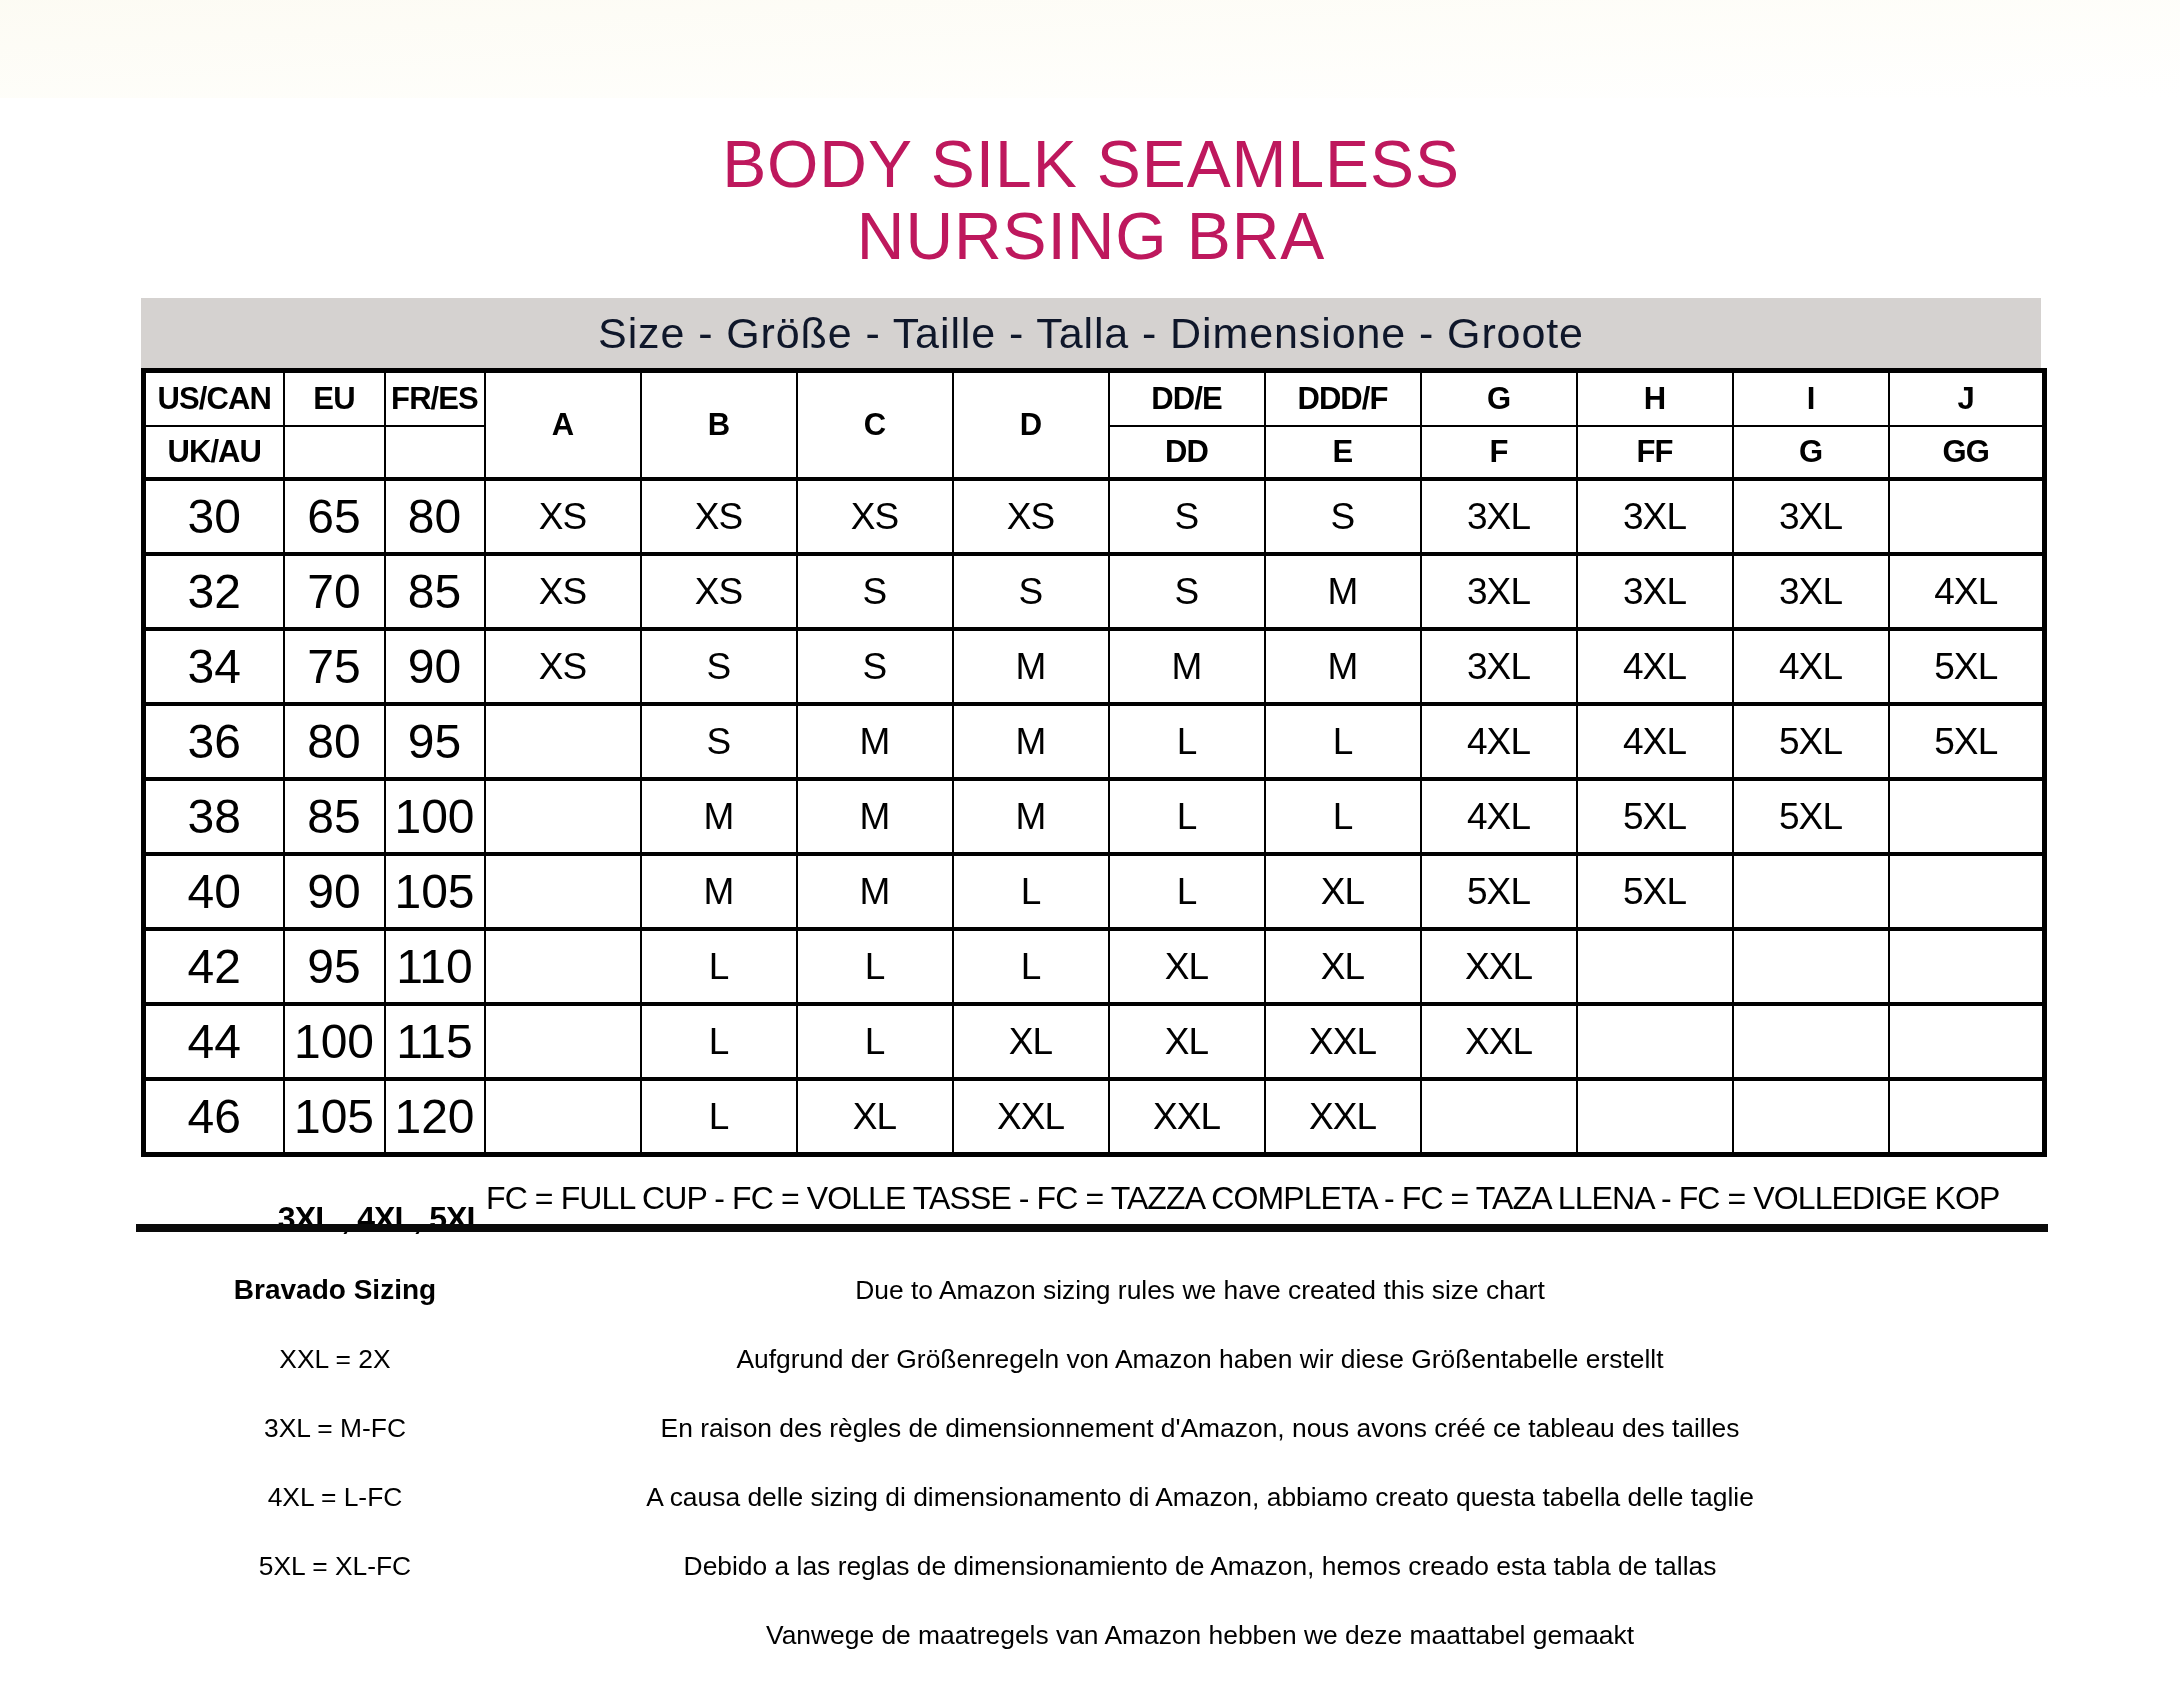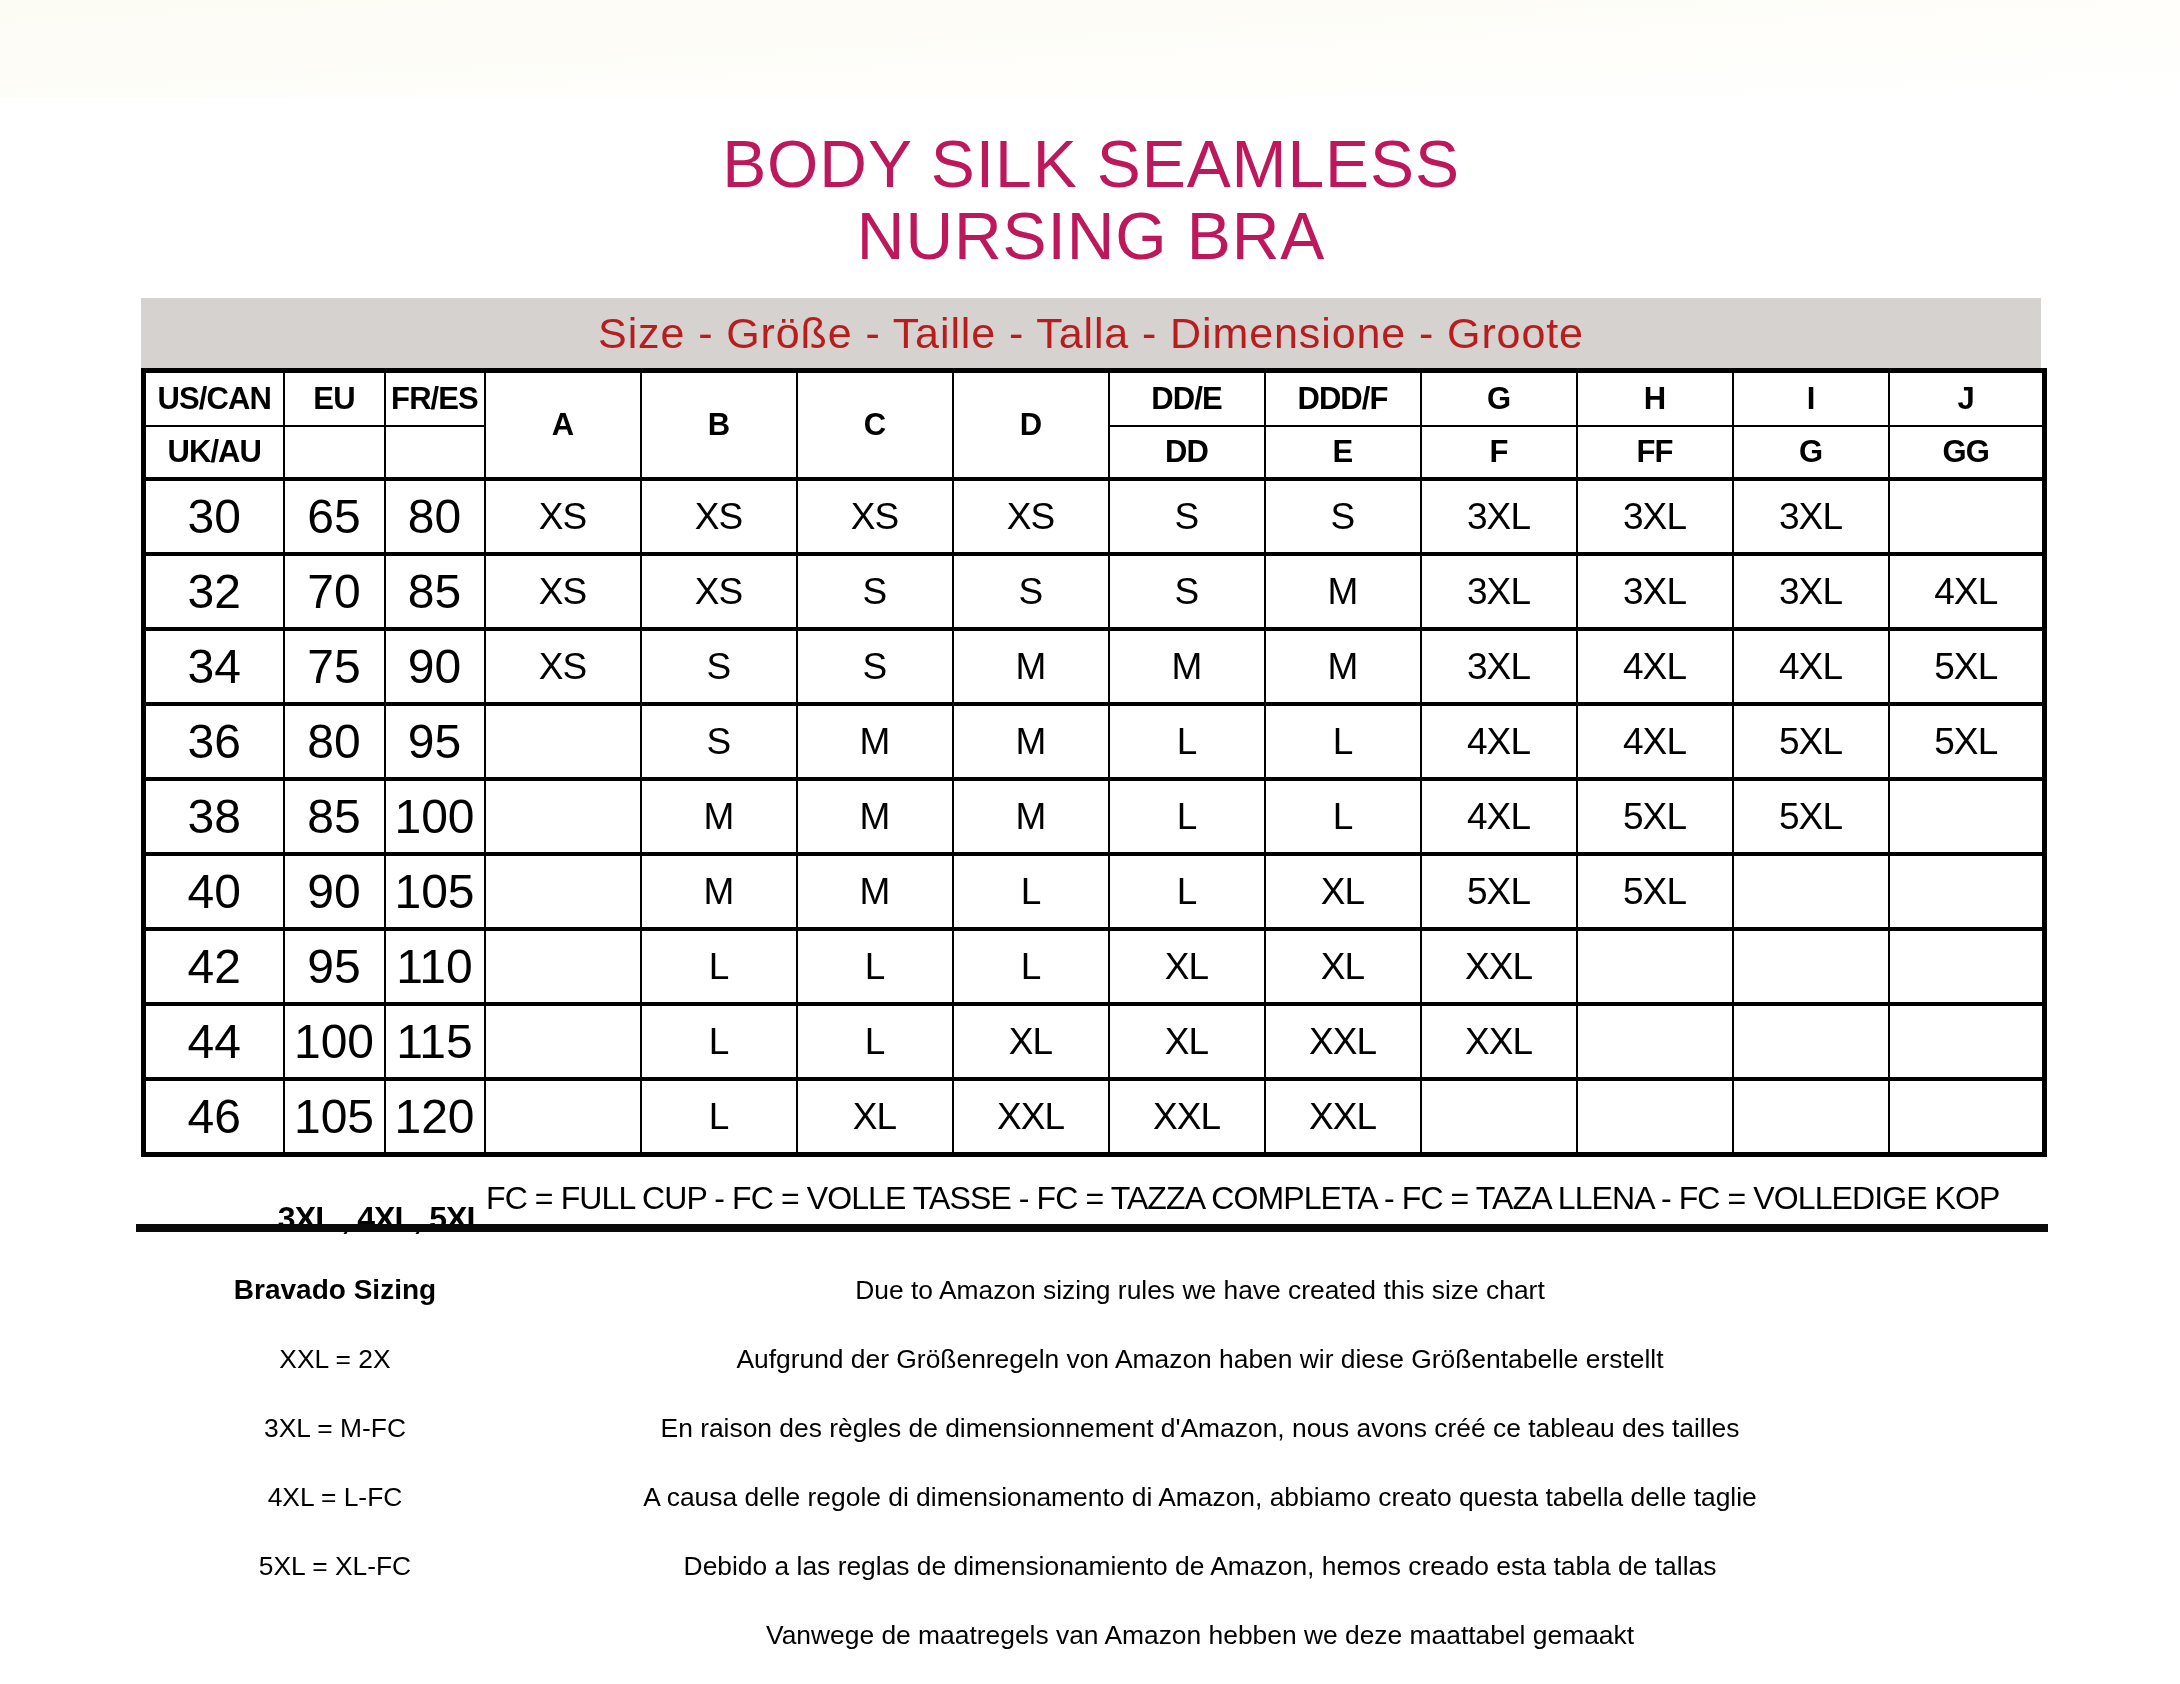--- a/index.html
+++ b/index.html
@@ -3,21 +3,21 @@
 <meta charset="utf-8">
 <style>
   html,body{margin:0;padding:0;background:#ffffff;}
   .page{position:relative;width:2181px;height:1685px;background:#ffffff;overflow:hidden;
         font-family:"Liberation Sans",sans-serif;color:#000;}
   .scan-tint{position:absolute;left:0;top:0;width:2181px;height:98px;
         background:linear-gradient(177deg,#faf7e8 0%,#fdfcf4 55%,#ffffff 100%);opacity:.5;}
   .title{position:absolute;left:141px;top:128px;width:1900px;text-align:center;
         color:#be185d;font-size:66px;line-height:72px;font-weight:400;letter-spacing:0.9px;}
   .size-banner{position:absolute;left:141px;top:298px;width:1900px;height:70px;
-        background:#d5d2d0;color:#b91c1c;font-size:43px;letter-spacing:0.9px;
+        background:#d5d2d0;color:#0f172a;font-size:43px;letter-spacing:0.9px;
         display:flex;align-items:center;justify-content:center;}
   table.size-table{position:absolute;left:141px;top:368px;width:1900px;
         border-collapse:collapse;table-layout:fixed;border:5.1px solid #000;}
   .size-table th,.size-table td{border:2.6px solid #000;text-align:center;vertical-align:middle;
         padding:0;overflow:hidden;white-space:nowrap;}
   .size-table thead th{font-weight:700;font-size:31px;letter-spacing:-0.9px;}
   .size-table thead tr.h1 th{height:52px;}
   .size-table thead tr.h2 th{height:50px;border-bottom-width:4.3px;}
   .size-table tbody td{height:71px;border-top-width:4.3px;border-bottom-width:4.3px;}
   td.band{font-weight:400;font-size:48px;}
@@ -245,21 +245,21 @@
     <div class="b-row">
       <div class="b-left">XXL = 2X</div>
       <div class="b-right">Aufgrund der Größenregeln von Amazon haben wir diese Größentabelle erstellt</div>
     </div>
     <div class="b-row">
       <div class="b-left">3XL = M-FC</div>
       <div class="b-right">En raison des règles de dimensionnement d'Amazon, nous avons créé ce tableau des tailles</div>
     </div>
     <div class="b-row">
       <div class="b-left">4XL = L-FC</div>
-      <div class="b-right">A causa delle regole di dimensionamento di Amazon, abbiamo creato questa tabella delle taglie</div>
+      <div class="b-right">A causa delle sizing di dimensionamento di Amazon, abbiamo creato questa tabella delle taglie</div>
     </div>
     <div class="b-row">
       <div class="b-left">5XL = XL-FC</div>
       <div class="b-right">Debido a las reglas de dimensionamiento de Amazon, hemos creado esta tabla de tallas</div>
     </div>
     <div class="b-row">
       <div class="b-left"></div>
       <div class="b-right">Vanwege de maatregels van Amazon hebben we deze maattabel gemaakt</div>
     </div>
   </div>

